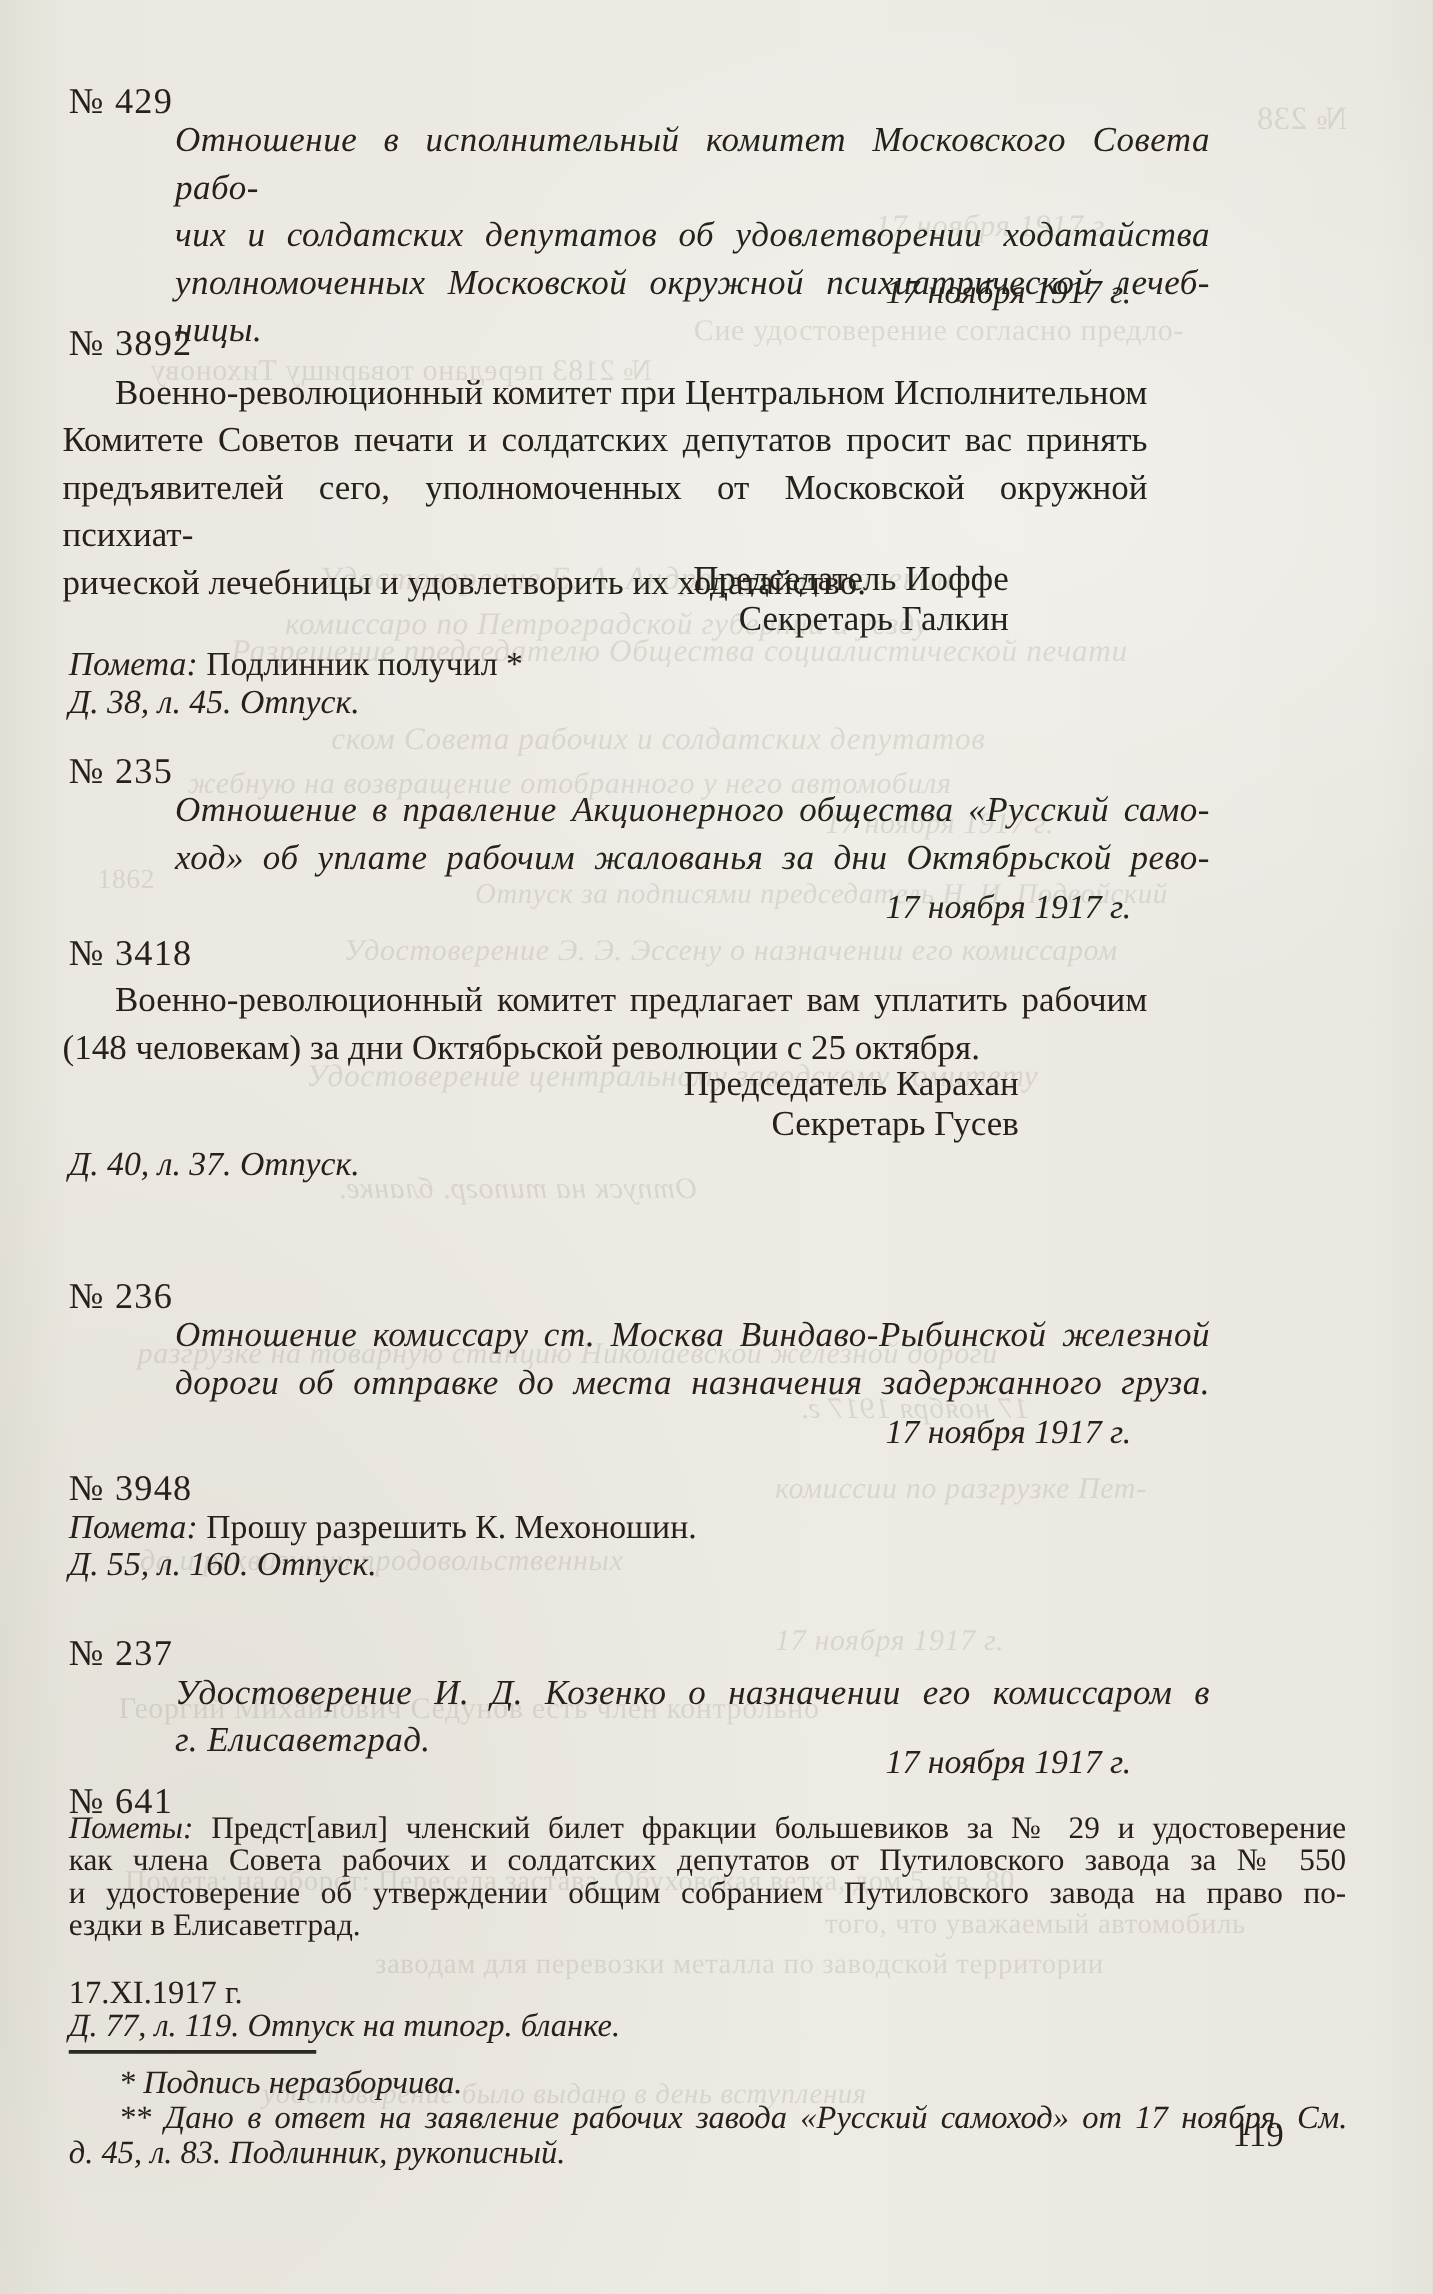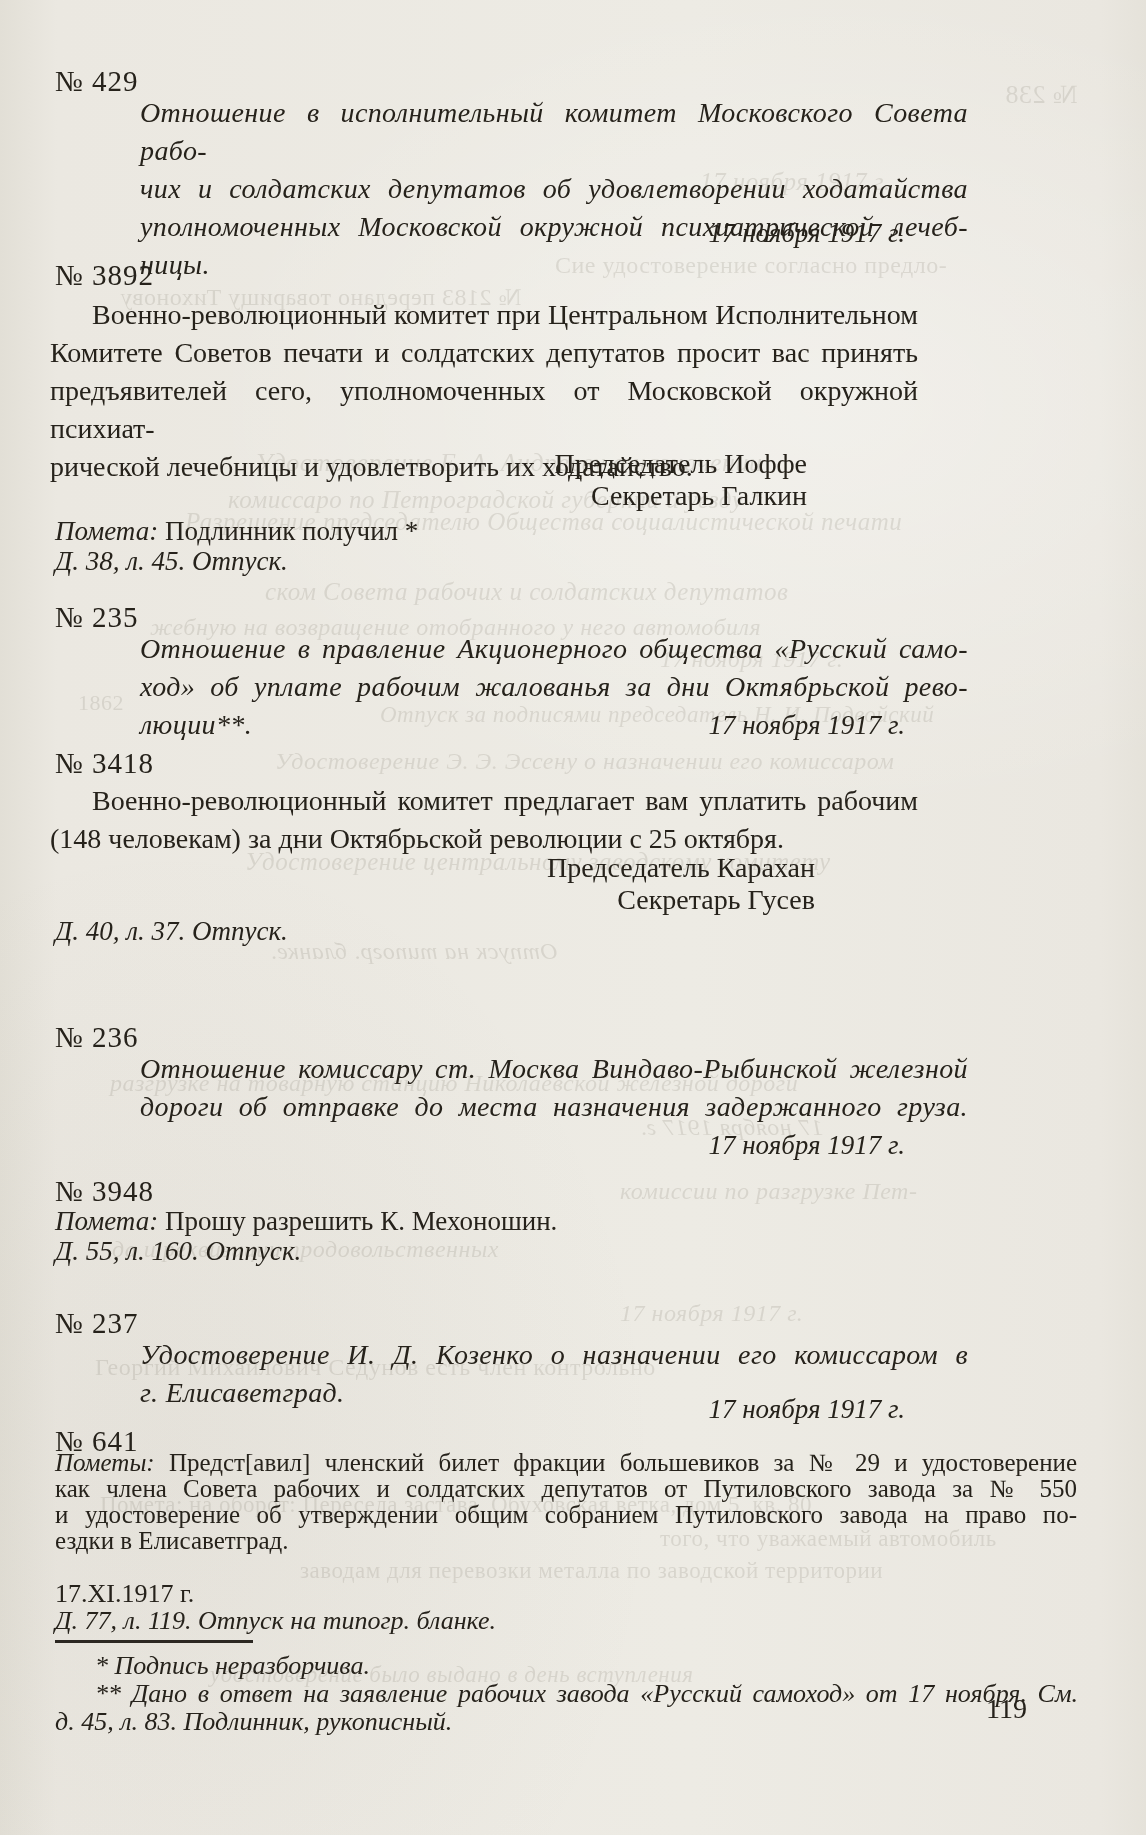--- a/index.html
+++ b/index.html
@@ -112,21 +112,20 @@
       <span class="it">Помета:</span>
       <span>Подлинник получил *</span>
     </div>
     <div class="note-line note-ref">Д. 38, л. 45. Отпуск.</div>
   </div>
 
   <div class="abs doc-num" style="top:600px">№ 235</div>
   <div class="abs title-block" style="top:630px">
     <div class="title-line just">Отношение в правление Акционерного общества «Русский само-</div>
     <div class="title-line just">ход» об уплате рабочим жалованья за дни Октябрьской рево-</div>
-    <div class="title-line">люции**.</div>
   </div>
   <div class="abs date-line" style="top:708px">17 ноября 1917 г.</div>
   <div class="abs doc-num" style="top:746px">№ 3418</div>
   <div class="abs body-block" style="top:782px">
     <div class="body-line just indent">Военно-революционный комитет предлагает вам уплатить рабочим</div>
     <div class="body-line">(148 человекам) за дни Октябрьской революции с 25 октября.</div>
   </div>
   <div class="abs sig-block" style="top:852px;width:760px">
     <div class="sig-line">Председатель Карахан</div>
     <div class="sig-line">Секретарь Гусев</div>

